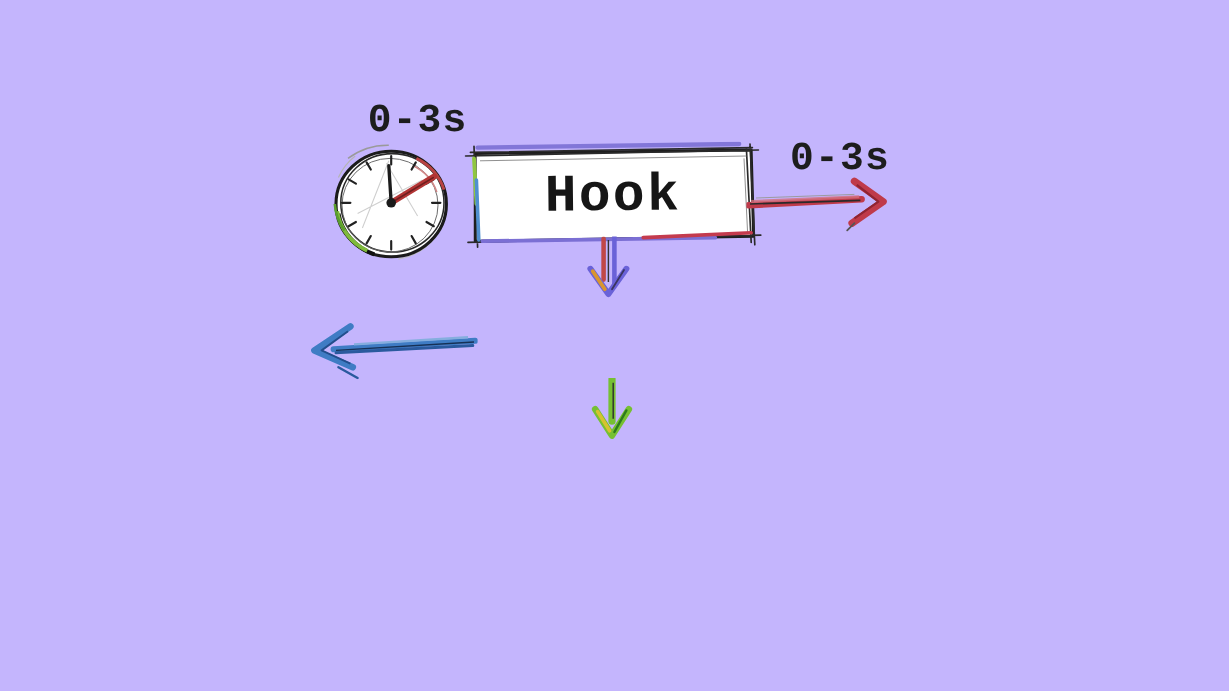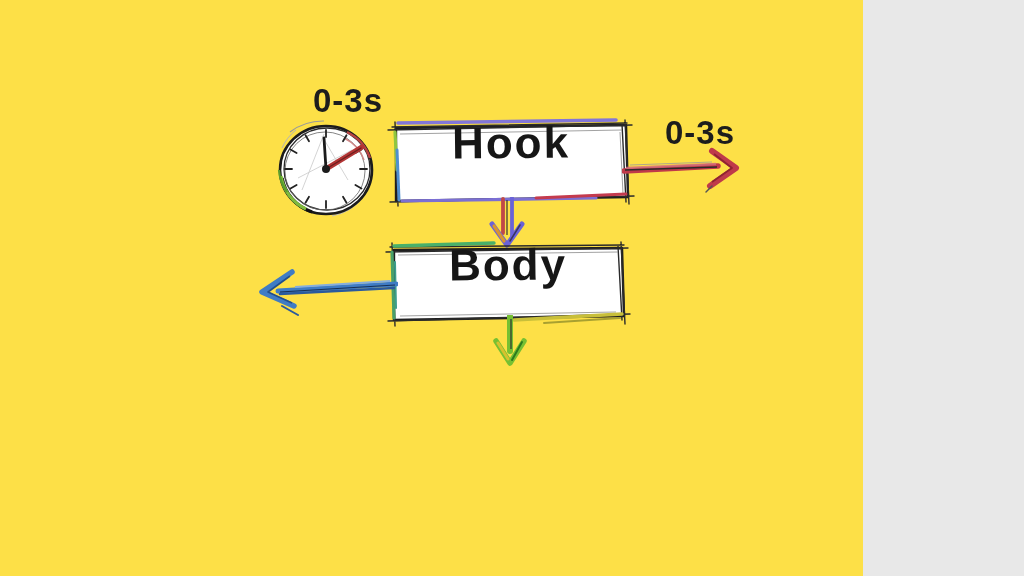--- a/index.html
+++ b/index.html
@@ -1,35 +1,35 @@
 <!DOCTYPE html>
 <html><head>
 <meta charset="utf-8">
 <style>
   html, body { margin: 0; padding: 0; background: #e8e8e8; }
   .canvas {
     position: relative;
-    width: 863px; height: 576px;
-    background: #fde047;
+    width: 1024px; height: 576px;
+    background: #c4b5fd;
     overflow: hidden;
-    font-family: Liberation Sans, sans-serif;
+    font-family: Liberation Mono, monospace;
   }
   .abs { position: absolute; }
   .hand-text {
     color: #1d1d1d;
     font-weight: 600;
     text-align: center;
     letter-spacing: 1px;
     user-select: none;
   }
   .time-label { font-size: 33px; line-height: 38px; }
   .step-box {
     position: absolute;
     display: flex;
-    align-items: flex-start;
+    align-items: center;
     justify-content: center;
   }
   .step-box svg { position: absolute; inset: 0; }
   .step-label {
     position: relative;
     z-index: 2;
     font-size: 44px;
     color: #161616;
     font-weight: 600;
     transform: rotate(-0.6deg);
@@ -100,33 +100,20 @@
 
   <svg class="abs" style="left:482px; top:197px;" width="54" height="54" viewBox="0 0 54 54" aria-hidden="true">
     <path d="M21,2 L21,36" stroke="#c04848" stroke-width="3.8" stroke-linecap="round"></path>
     <path d="M30,0 L30,40" stroke="#6a62d8" stroke-width="3.8" stroke-linecap="round"></path>
     <path d="M25,3 L25,38" stroke="#333333" stroke-width="1.2"></path>
     <path d="M10,27 L25,48 L40,27" fill="none" stroke="#6a62d8" stroke-width="5" stroke-linecap="round" stroke-linejoin="round"></path>
     <path d="M12,29 L22,44" stroke="#d9952f" stroke-width="3.2" stroke-linecap="round"></path>
     <path d="M38,28 L28,44" stroke="#3a3560" stroke-width="1.5" stroke-linecap="round"></path>
   </svg>
 
-  <div class="step-box" style="left:384px; top:240px; width:248px; height:88px;">
-    <svg width="248" height="88" viewBox="0 0 248 88" aria-hidden="true">
-      <path d="M10,10 L238,8 L240,76 L10,80 Z" fill="#ffffff" stroke="#1e1e1e" stroke-width="2.4" stroke-linejoin="round"></path>
-      <path d="M2,12 L244,8 M6,7 L240,5 M237,2 L241,84 M234,6 L238,80 M246,74 L4,81 M8,3 L11,86" stroke="#2a2a2a" stroke-width="1.4" fill="none" stroke-linecap="round"></path>
-      <path d="M14,15 L234,12 M16,76 L232,72" stroke="#8a8a8a" stroke-width="0.8" fill="none"></path>
-      <path d="M10,6 L110,3" stroke="#49b06a" stroke-width="3.4" stroke-linecap="round"></path>
-      <path d="M8,12 L10,78" stroke="#49a06a" stroke-width="3.2" stroke-linecap="round"></path>
-      <path d="M11,22 L12,68" stroke="#3d9e8c" stroke-width="2" stroke-linecap="round"></path>
-      <path d="M130,80 L238,74" stroke="#c8bf3a" stroke-width="3.4" stroke-linecap="round"></path>
-      <path d="M160,83 L236,78" stroke="#a8a030" stroke-width="2" stroke-linecap="round"></path>
-    </svg>
-    <span class="step-label">Body</span>
-  </div>
 
   <svg class="abs" style="left:250px; top:260px;" width="148" height="56" viewBox="0 0 148 56" aria-hidden="true">
     <path d="M146,24 L28,31" stroke="#3f7cc4" stroke-width="5" stroke-linecap="round"></path>
     <path d="M144,28 L30,34" stroke="#2a5a9e" stroke-width="2.5" stroke-linecap="round"></path>
     <path d="M140,21 L45,27" stroke="#85aede" stroke-width="2"></path>
     <path d="M145,25 L30,32" stroke="#173055" stroke-width="1.1"></path>
     <path d="M42,12 L12,32 L44,46" fill="none" stroke="#3f7cc4" stroke-width="5.5" stroke-linecap="round" stroke-linejoin="round"></path>
     <path d="M40,16 L18,32 L42,43" fill="none" stroke="#224e8c" stroke-width="1.6" stroke-linejoin="round"></path>
     <path d="M32,46 L48,55" stroke="#2a5a9e" stroke-width="2" stroke-linecap="round"></path>
   </svg>

